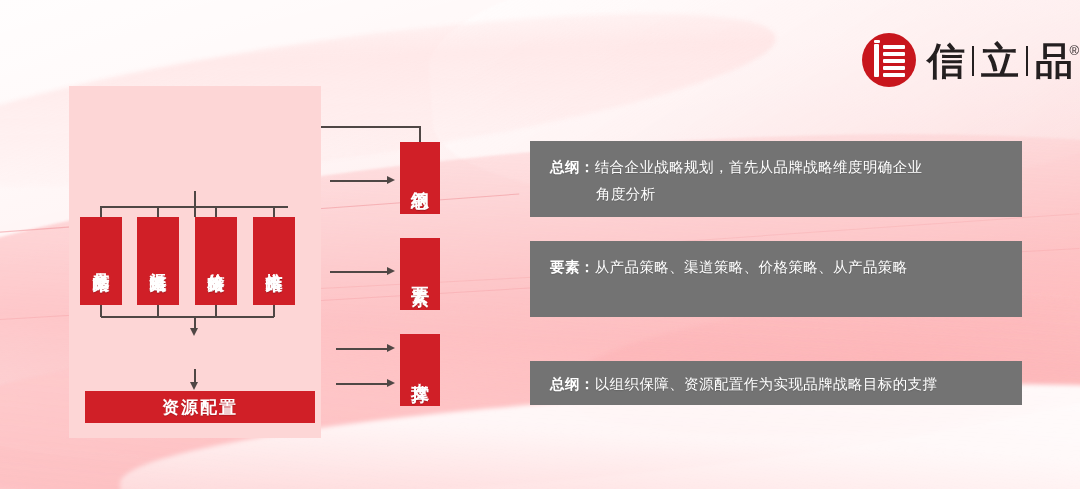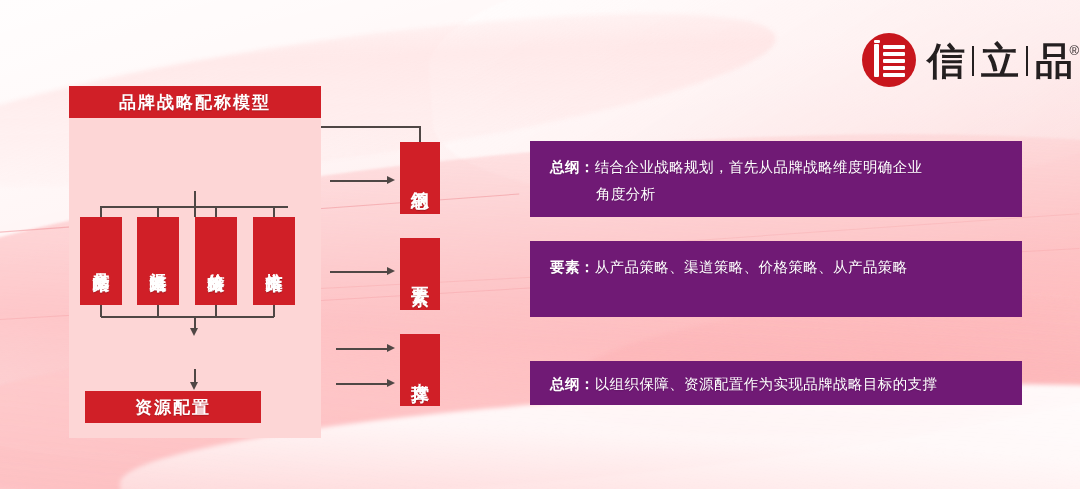--- a/index.html
+++ b/index.html
@@ -210,21 +210,21 @@
   #v2 { left: 195px; }
   #v3 { left: 253px; }
   #org-box {
     left: 85px; top: 337px;
     width: 220px; height: 32px;
     font-size: 17px;
     position: absolute;
   }
   #res-box {
     left: 85px; top: 391px;
-    width: 176px; height: 32px;
+    width: 230px; height: 32px;
     font-size: 17px;
     position: absolute;
   }
 
   
   .stage {
     position: absolute;
     left: 400px;
     width: 40px;
     background: #d01f27;
@@ -241,21 +241,21 @@
   }
   #stage0 { top: 142px; height: 72px; }
   #stage1 { top: 238px; height: 72px; }
   #stage2 { top: 334px; height: 72px; }
 
   
   .panel {
     position: absolute;
     left: 530px;
     width: 492px;
-    background: #701a75;
+    background: #737373;
     color: #ffffff;
     box-sizing: border-box;
     padding: 13px 18px 13px 20px;
     font-size: 14.5px;
     line-height: 1.85;
     letter-spacing: 0.4px;
     text-shadow: 0 1px 1px rgba(0,0,0,0.14);
   }
   #panel0 { top: 141px; height: 76px; }
   #panel1 { top: 241px; height: 76px; }
@@ -326,21 +326,20 @@
       <span class="sep"></span>
       <span class="ch">立</span>
       <span class="sep"></span>
       <span class="ch">品</span>
       <span class="logo-reg">®</span>
     </div>
   </div>
 
   <div id="model"></div>
 
-  <div class="bar-box" id="title-box">品牌战略配称模型</div>
 
   <div class="vbox" id="v0">产品策略</div>
   <div class="vbox" id="v1">渠道策略</div>
   <div class="vbox" id="v2">价格策略</div>
   <div class="vbox" id="v3">推广策略</div>
 
   <div class="bar-box" id="res-box">资源配置</div>
 
   <div class="line vl" style="left:194px; top:191px; height:26px;"></div>
   <div class="line hl" style="left:101px; top:206px; width:187px;"></div>

